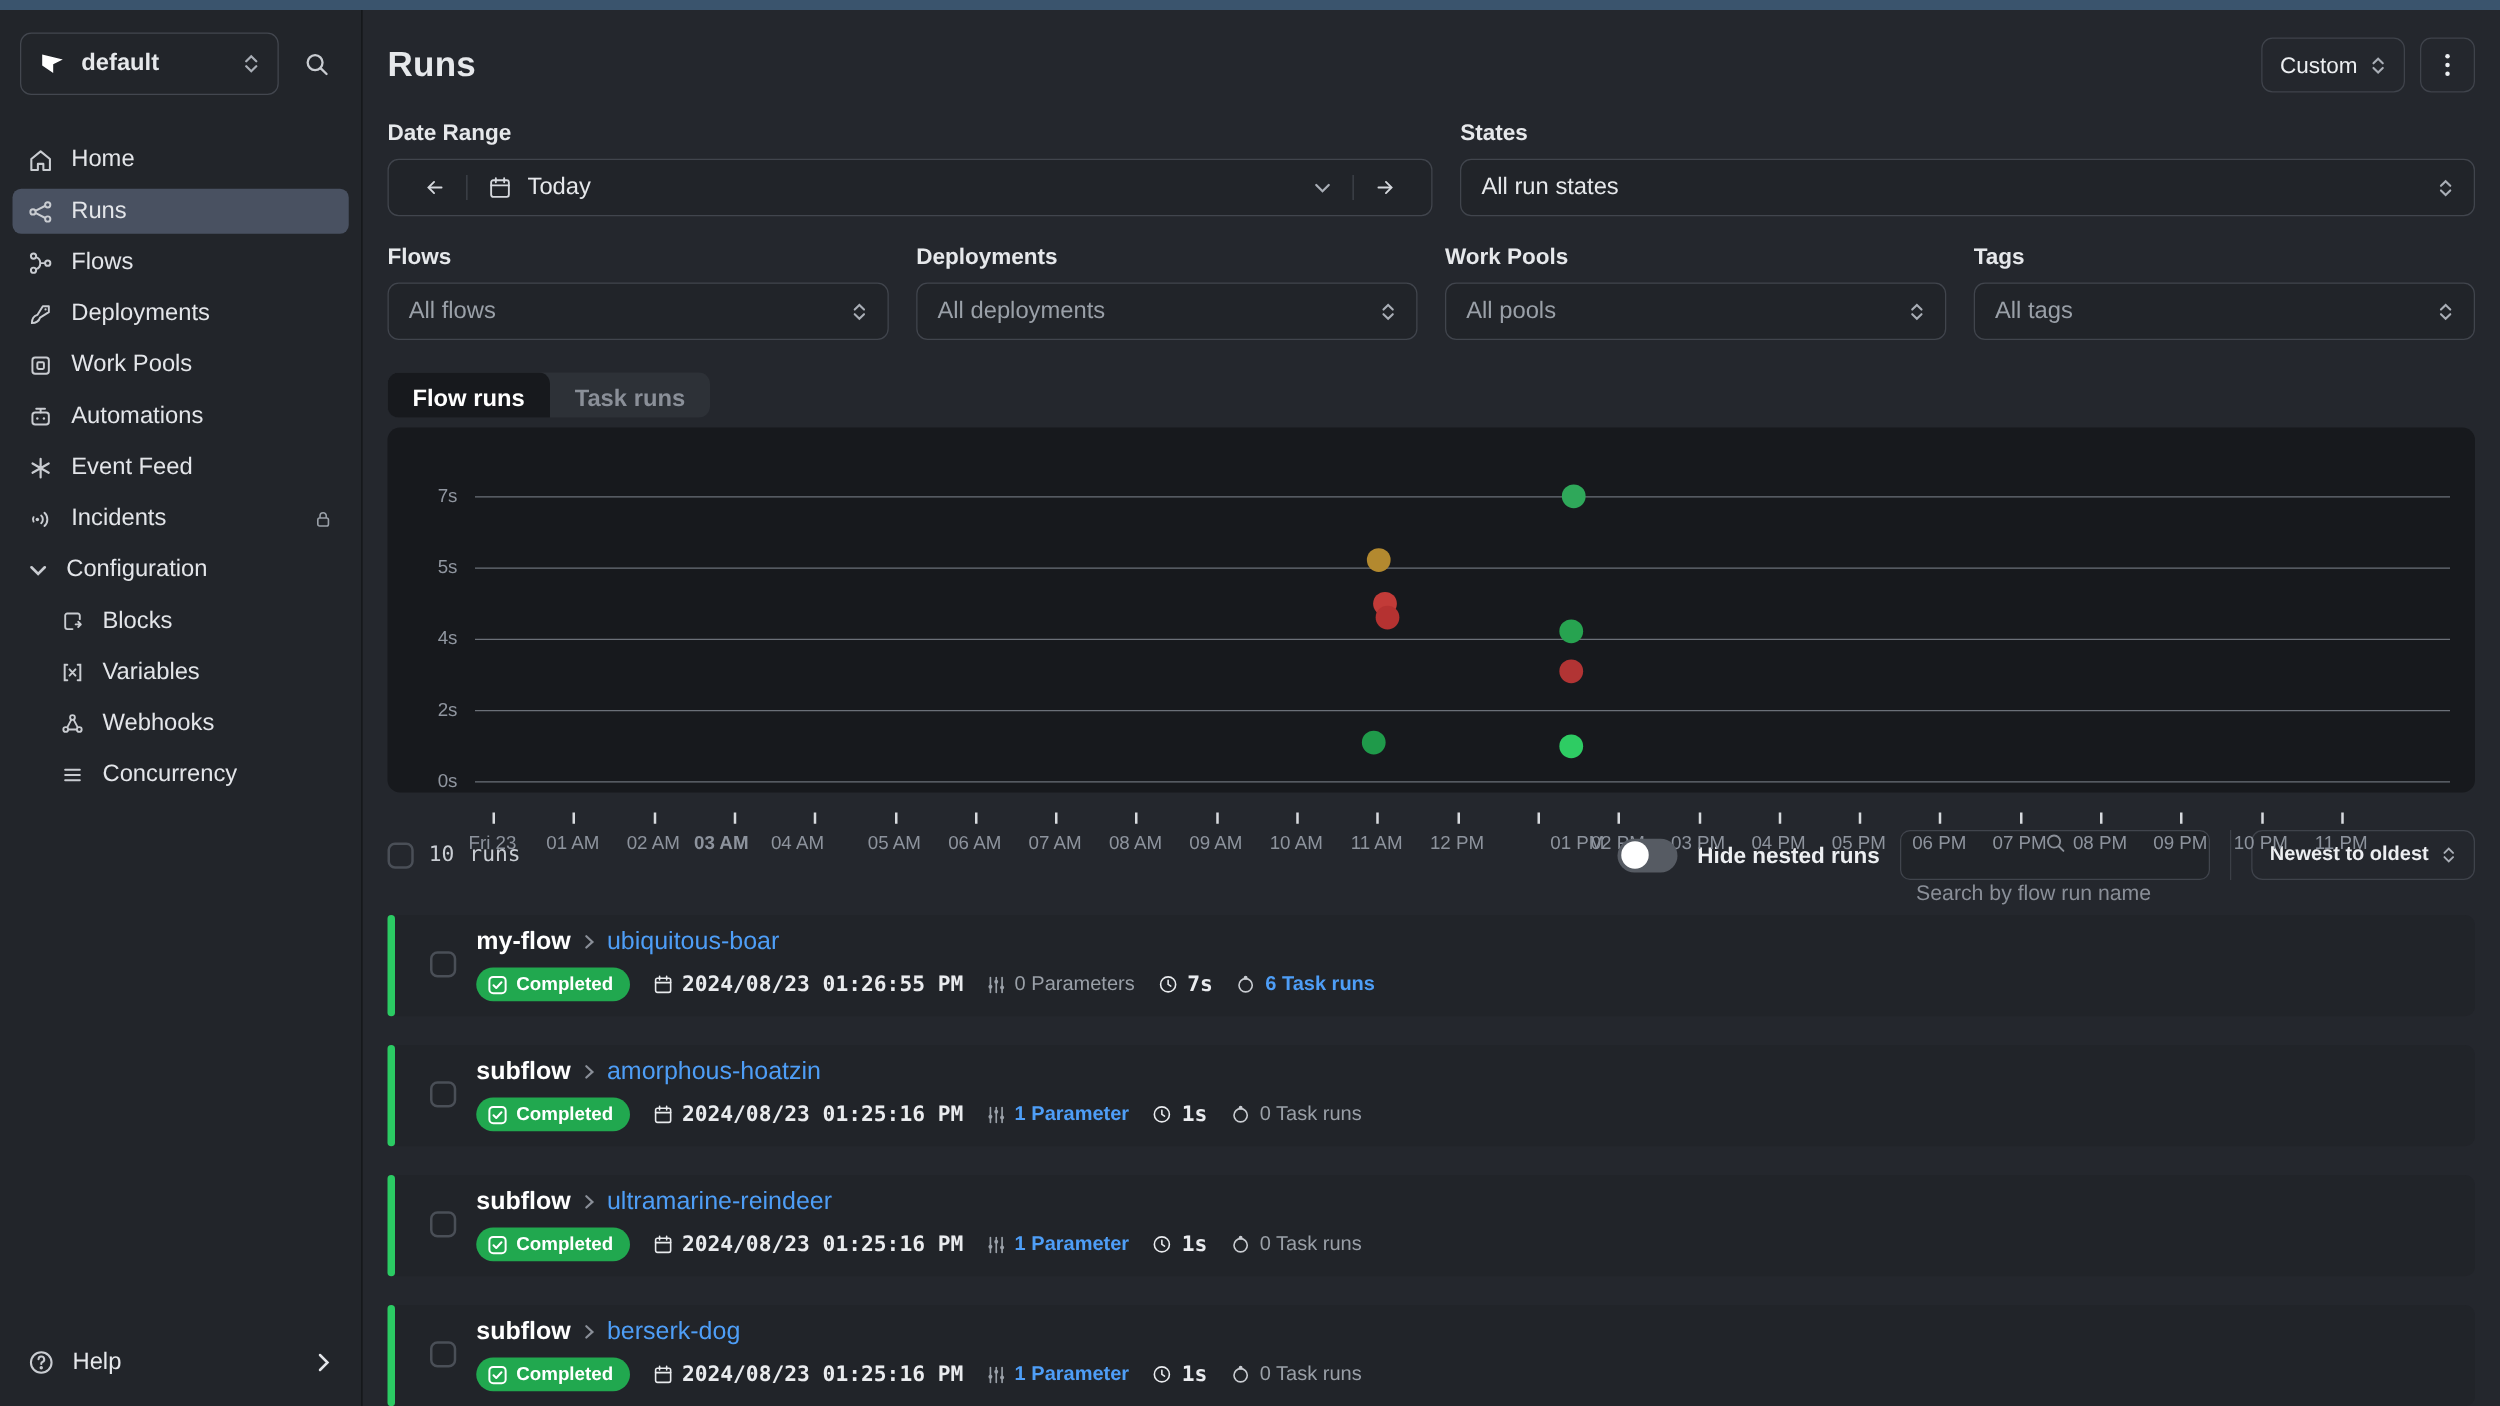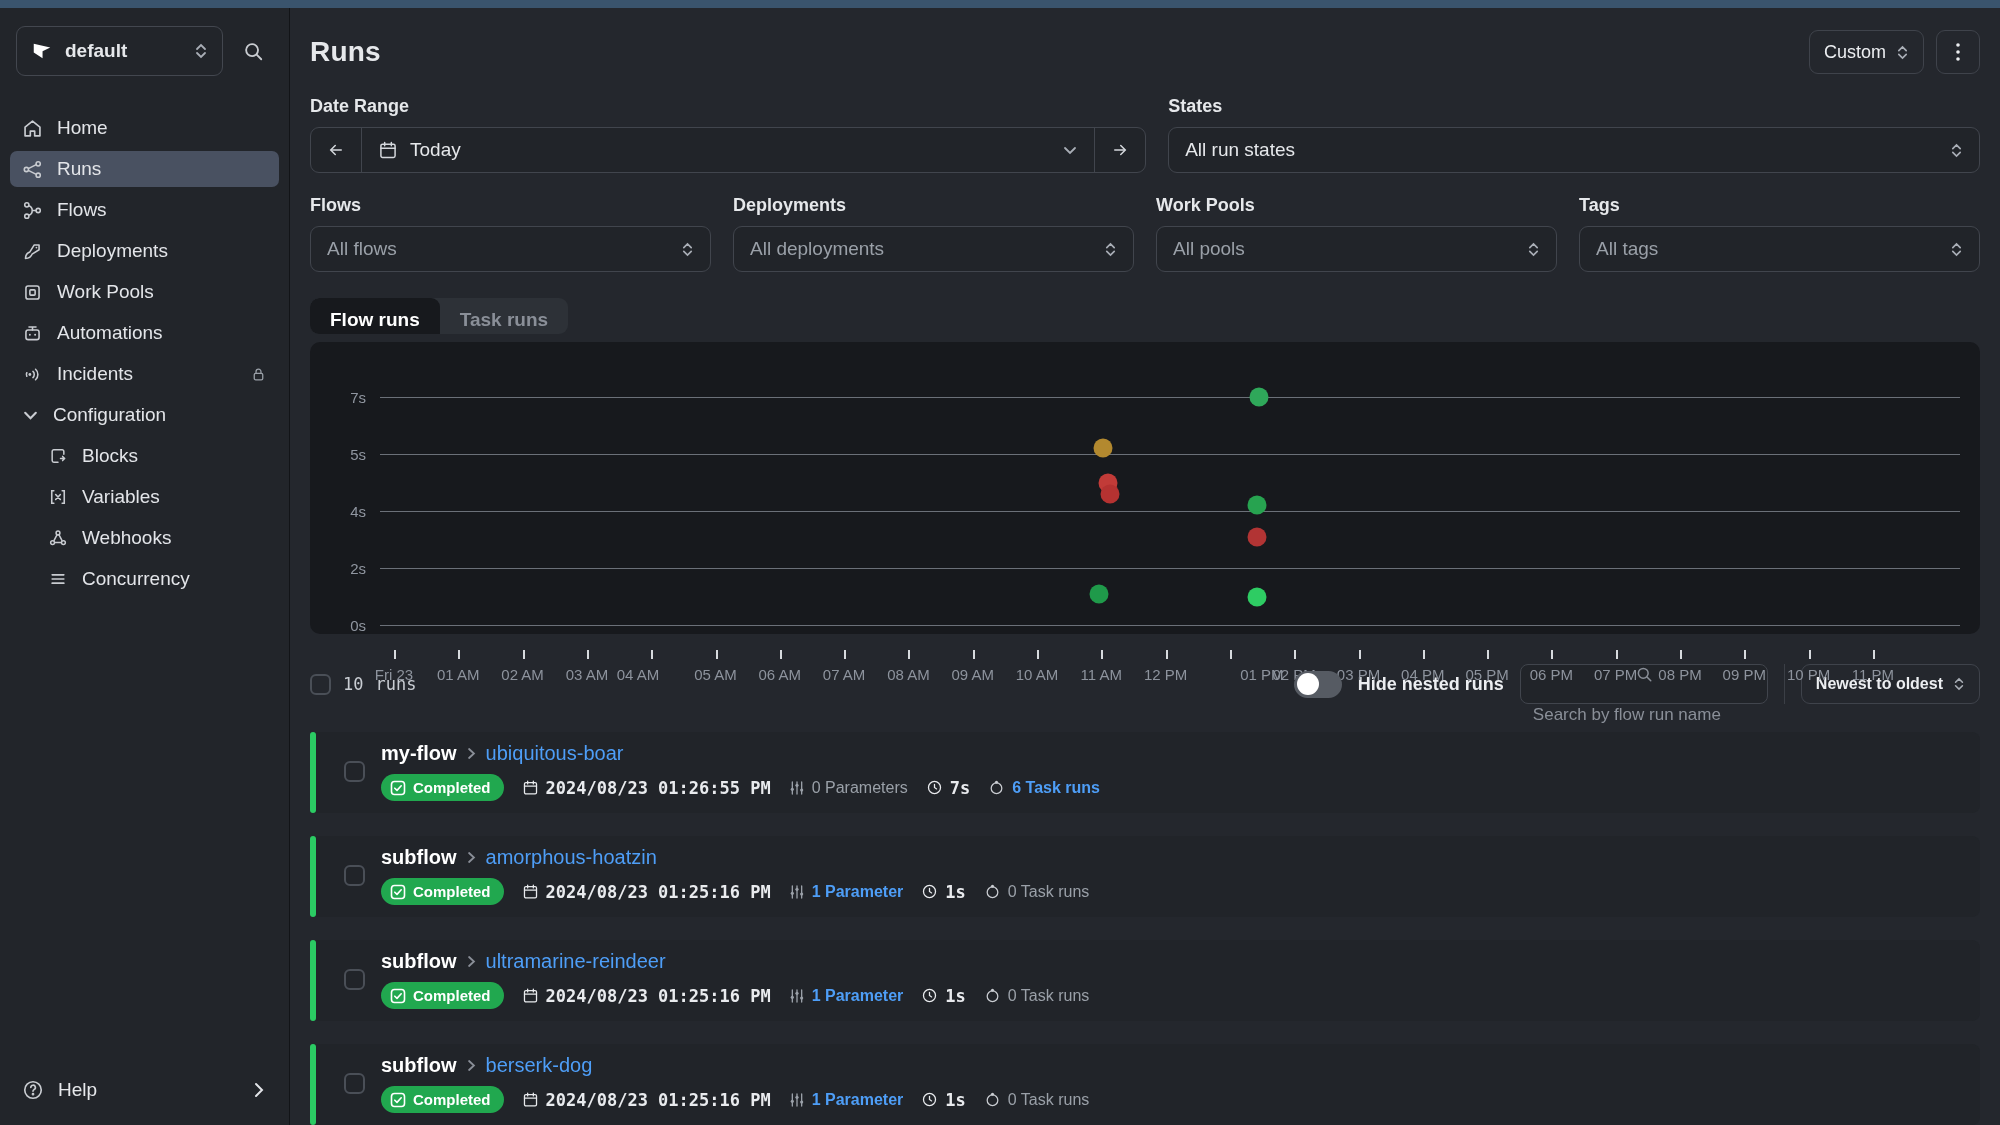--- a/index.html
+++ b/index.html
@@ -47,21 +47,21 @@
   .filter-label { font-size:18px; font-weight:600; margin:22px 0 10px 0; }
   .filters-row { display:flex; gap:22px; }
   .filters-row > .fcol { display:flex; flex-direction:column; }
   .fcol.half { flex:1; }
   .fcol.quarter { flex:1; }
   .control { background:#212429; border:1px solid #41454d; border-radius:9px;
     height:46px; display:flex; align-items:center; font-size:19px; cursor:pointer; }
   .control .val { flex:1; }
   .control.muted .val { color:#9aa0a8; }
   .select { padding:0 16px; gap:10px; }
-  .daterange { padding:0; }
+  .daterange { padding:12px; }
   .dr-arrow { width:50px; height:100%; display:flex; align-items:center;
     justify-content:center; flex:none; cursor:pointer; }
   .dr-mid { flex:1; height:100%; display:flex; align-items:center; gap:12px;
     padding:0 16px; border-left:1px solid #41454d; border-right:1px solid #41454d; }
 
   .tabs { margin-top:26px; display:inline-flex; align-self:flex-start;
     background:#2d3137; border-radius:9px; padding:0; overflow:hidden; }
   .tab { height:44px; display:flex; align-items:center; padding:0 20px;
     font-size:19px; font-weight:600; color:#8a8f98; cursor:pointer; border-radius:9px; }
   .tab.active { background:#17191d; color:#ffffff; }
@@ -212,20 +212,28 @@
               <rect x="4.5" y="8" width="15" height="11" rx="2.5"></rect>
               <path d="M12 4.5 V8 M8 4.5 H16" stroke-linecap="round"></path>
               <circle cx="9" cy="13.5" r="1.1" fill="#c9ccd1" stroke="none"></circle>
               <circle cx="15" cy="13.5" r="1.1" fill="#c9ccd1" stroke="none"></circle>
             </svg>
           </span>
           <span class="lbl">Automations</span>
         </div>
         <div class="nav-item">
           <span class="icon">
+            <svg width="21" height="21" viewBox="0 0 24 24" fill="none" stroke="#c9ccd1" stroke-width="2" stroke-linecap="round">
+              <path d="M12 3.5 V20.5 M4.6 7.75 L19.4 16.25 M4.6 16.25 L19.4 7.75"></path>
+            </svg>
+          </span>
+          <span class="lbl">Event Feed</span>
+        </div>
+        <div class="nav-item">
+          <span class="icon">
             <svg width="21" height="21" viewBox="0 0 24 24" fill="none" stroke="#c9ccd1" stroke-width="1.8" stroke-linecap="round">
               <circle cx="9" cy="12" r="1.6" fill="#c9ccd1" stroke="none"></circle>
               <path d="M12.5 8.5 C14.5 10.3 14.5 13.7 12.5 15.5 M15.5 6 C19 9 19 15 15.5 18 M5.5 10 C4.8 11.2 4.8 12.8 5.5 14"></path>
             </svg>
           </span>
           <span class="lbl">Incidents</span>
           <span class="icon">
             <svg width="17" height="17" viewBox="0 0 24 24" fill="none" stroke="#9aa0a8" stroke-width="1.8">
               <rect x="6" y="10.5" width="12" height="9" rx="2"></rect>
               <path d="M8.5 10.5 V8 a3.5 3.5 0 0 1 7 0 V10.5"></path>
@@ -435,21 +443,21 @@
         <div class="ytick-label" style="top: 226px; left: 4px;">2s</div>
         <div class="gridline" style="top: 283px;"></div>
         <div class="ytick-label" style="top: 283px; left: 4px;">0s</div>
         <div class="xtick-mark" style="left: 84px;"></div>
         <div class="xtick-label" style="left: 84px;">Fri 23</div>
         <div class="xtick-mark" style="left: 148.3px;"></div>
         <div class="xtick-label" style="left: 148.3px;">01 AM</div>
         <div class="xtick-mark" style="left: 212.6px;"></div>
         <div class="xtick-label" style="left: 212.6px;">02 AM</div>
         <div class="xtick-mark" style="left: 276.9px;"></div>
-        <div class="xtick-label" style="left: 277px;">03 AM</div>
+        <div class="xtick-label" style="left: 267px; font-weight: bold;">03 AM</div>
         <div class="xtick-mark" style="left: 341.2px;"></div>
         <div class="xtick-label" style="left: 328px;">04 AM</div>
         <div class="xtick-mark" style="left: 405.5px;"></div>
         <div class="xtick-label" style="left: 405.5px;">05 AM</div>
         <div class="xtick-mark" style="left: 469.8px;"></div>
         <div class="xtick-label" style="left: 469.8px;">06 AM</div>
         <div class="xtick-mark" style="left: 534.1px;"></div>
         <div class="xtick-label" style="left: 534.1px;">07 AM</div>
         <div class="xtick-mark" style="left: 598.4px;"></div>
         <div class="xtick-label" style="left: 598.4px;">08 AM</div>

